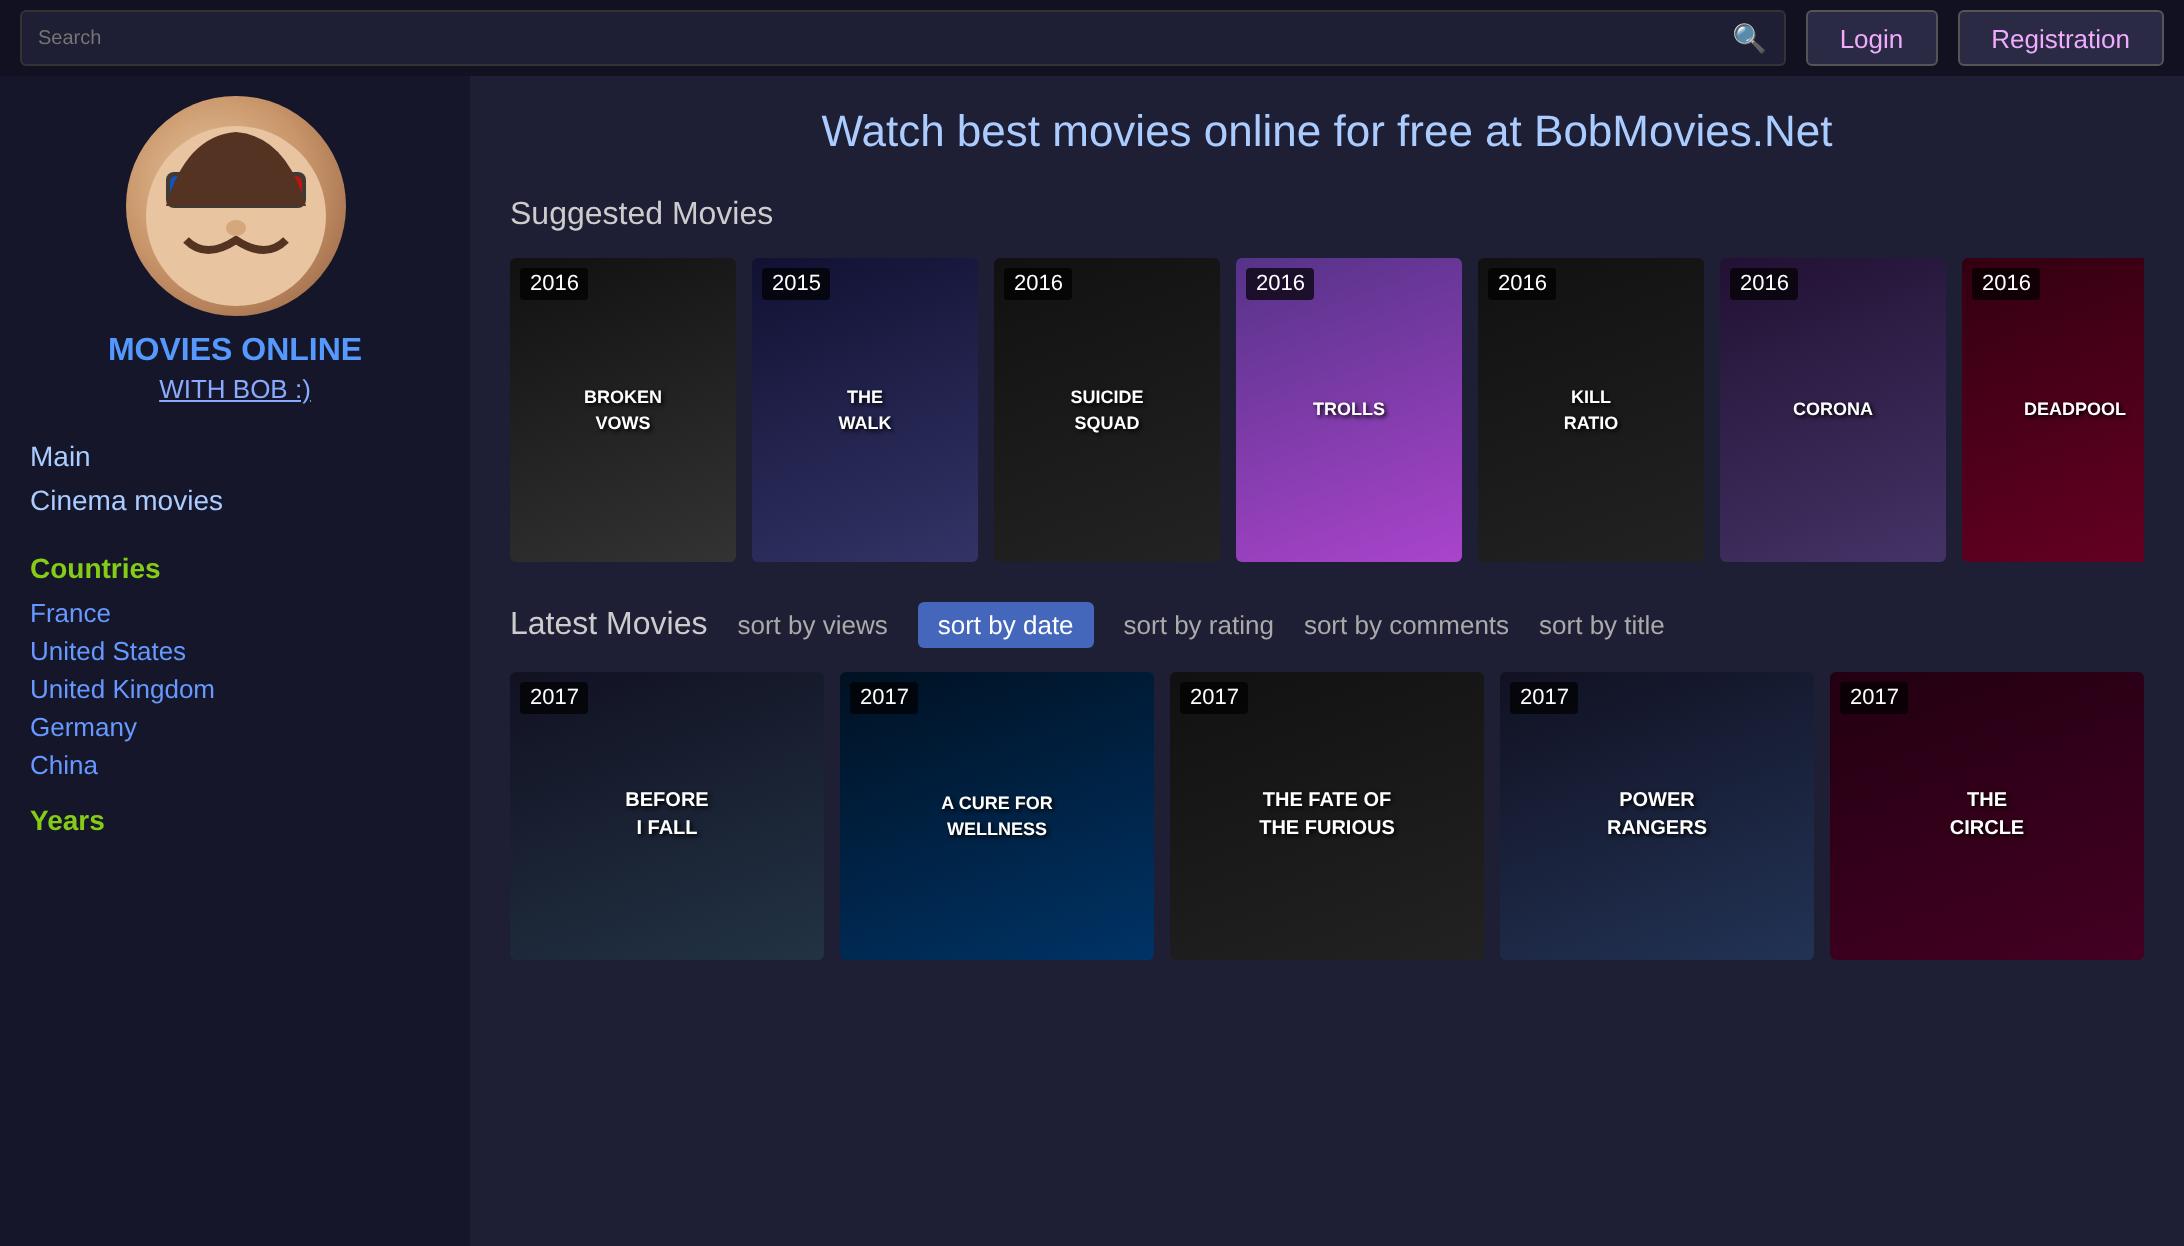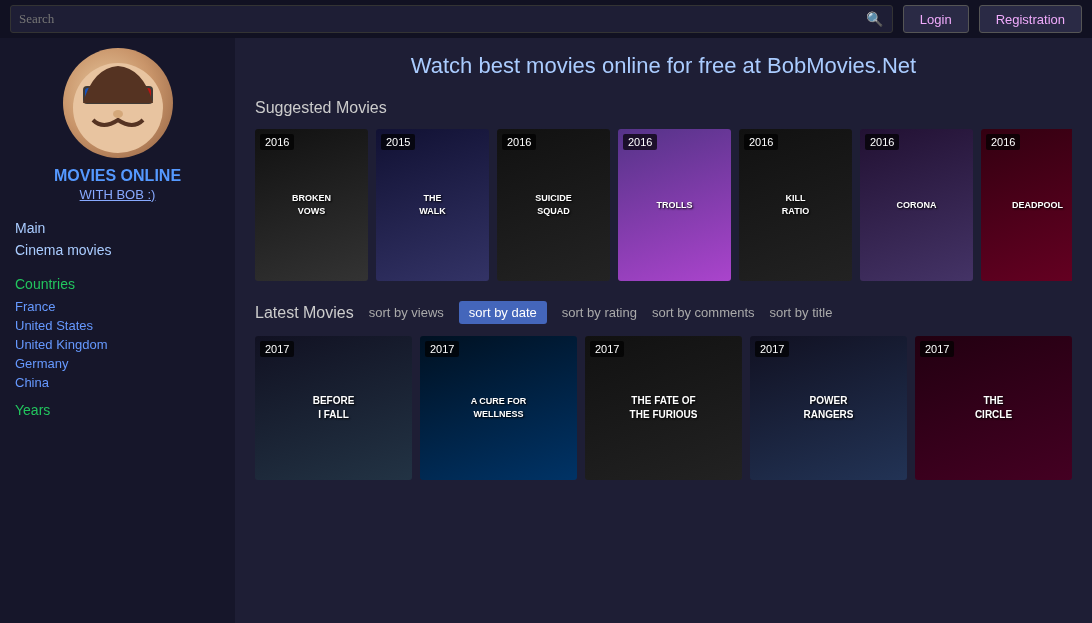--- a/index.html
+++ b/index.html
@@ -30,22 +30,21 @@
       border-radius: 3px;
       padding: 0 8px;
       height: 28px;
     }
     .search-wrapper input {
       background: transparent;
       border: none;
       outline: none;
       color: #ef4444;
       flex: 1;
-      font-size: 13px;
-      font-family: Liberation Serif, serif;
+      font-size: 10px;
     }
     .search-icon-btn {
       background: none;
       border: none;
       cursor: pointer;
       color: #aaa;
       font-size: 14px;
     }
     .btn-login, .btn-register {
       height: 28px;
@@ -112,23 +111,23 @@
     }
     .sidebar-nav a {
       display: block;
       color: #aaccff;
       text-decoration: none;
       font-size: 14px;
       padding: 3px 0;
     }
 
     .sidebar-section-title {
-      color: #22c55e;
+      color: #84cc16;
       font-size: 14px;
-      font-weight: normal;
+      font-weight: bold;
       margin: 10px 0 5px 0;
     }
     .sidebar-link {
       display: block;
       color: #6699ff;
       text-decoration: none;
       font-size: 13px;
       padding: 2px 0;
     }
 

